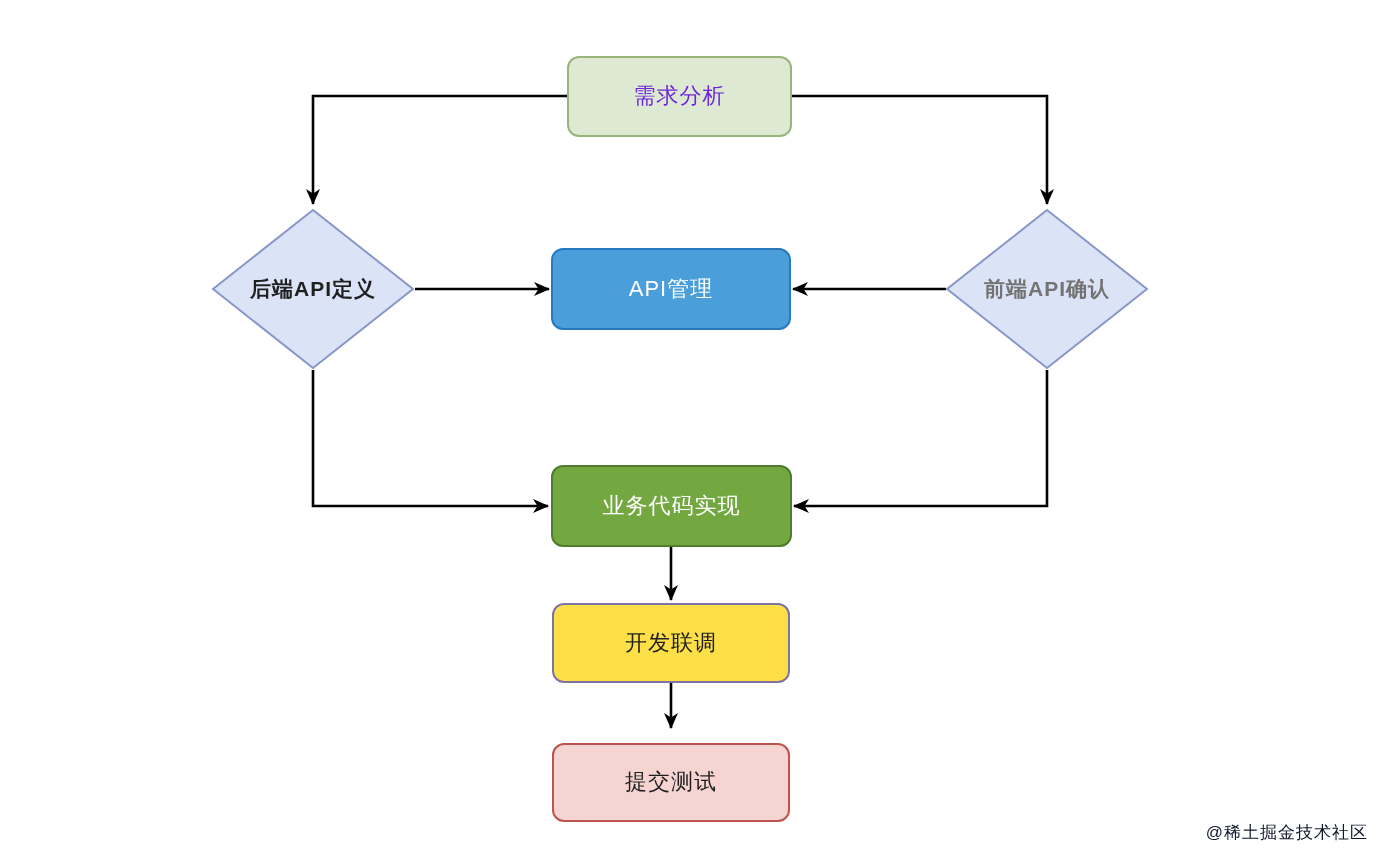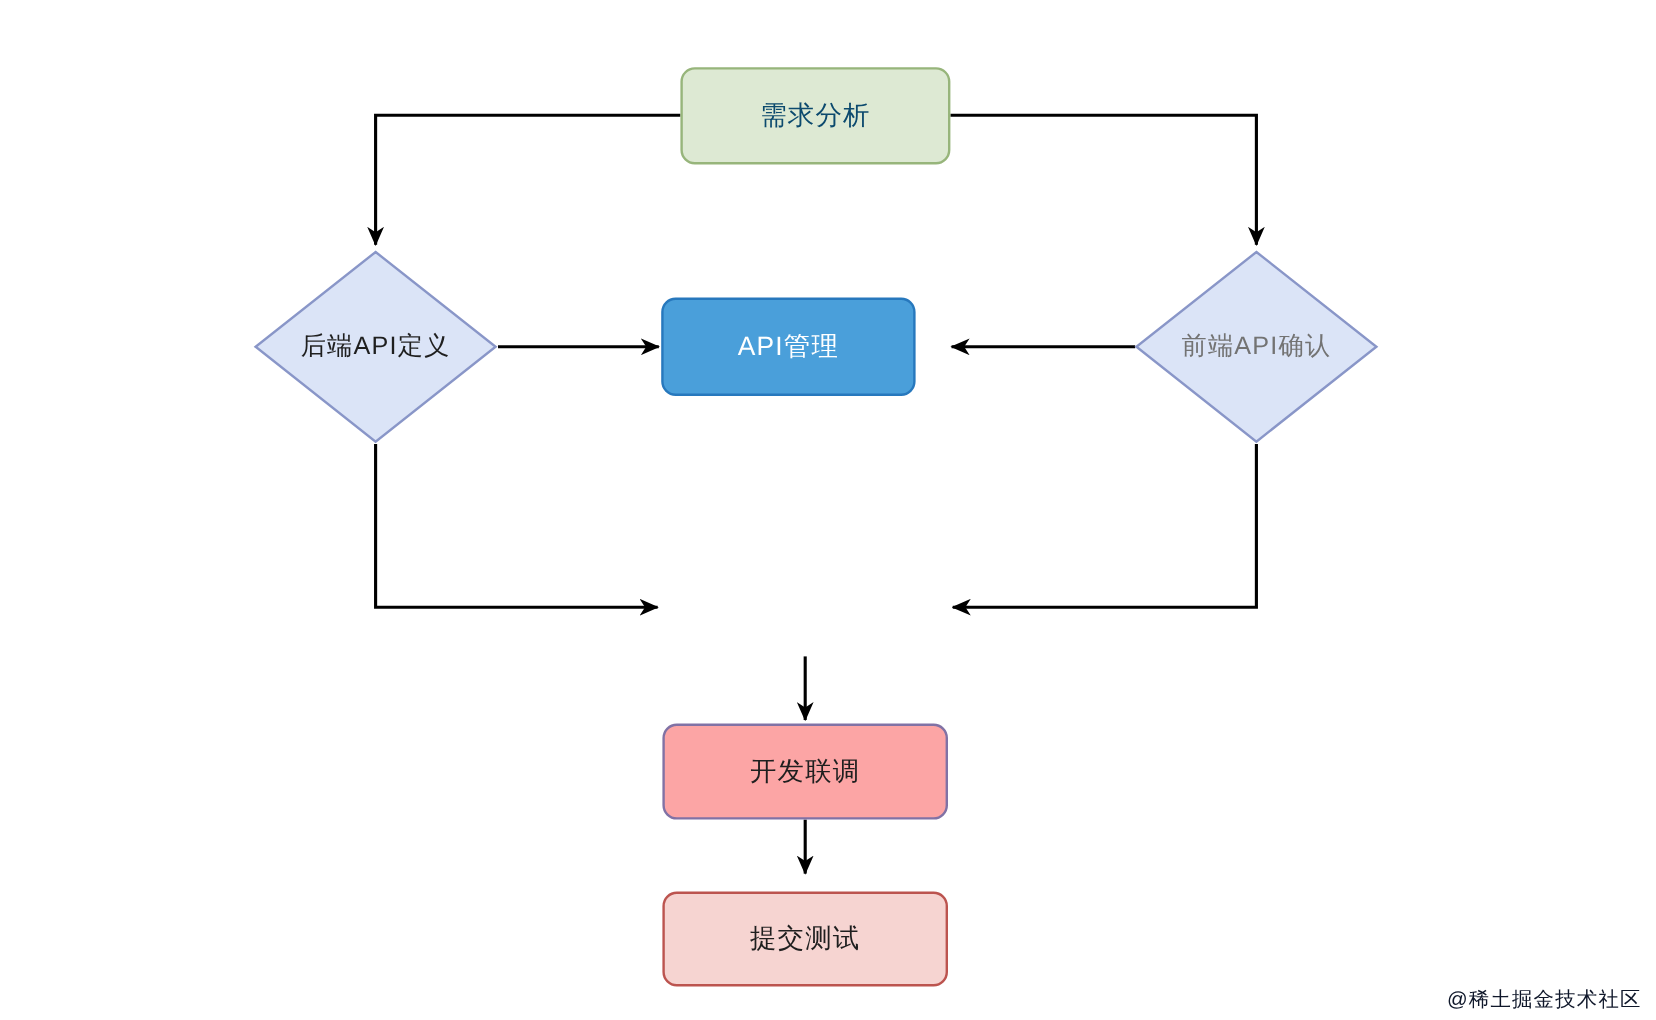--- a/index.html
+++ b/index.html
@@ -43,20 +43,21 @@
   }
   .node.diamond { border: none; }
   .node.diamond svg.diamond-shape {
     position: absolute; left: 0; top: 0;
     width: 100%; height: 100%;
   }
   .node.diamond .label {
     position: relative;
     font-size: 21px;
     z-index: 1;
+    font-weight: bold;
   }
   .watermark {
     position: absolute;
     right: 12px;
     bottom: 6px;
     font-size: 17px;
     color: #0f172a;
     letter-spacing: 1px;
   }
 </style>
@@ -74,44 +75,47 @@
     <path class="edge" d="M 567 96 L 313 96 L 313 204" marker-end="url(#arrow)"></path>
     <path class="edge" d="M 792 96 L 1047 96 L 1047 204" marker-end="url(#arrow)"></path>
     <path class="edge" d="M 415 289 L 549 289" marker-end="url(#arrow)"></path>
     <path class="edge" d="M 946 289 L 793 289" marker-end="url(#arrow)"></path>
     <path class="edge" d="M 313 370 L 313 506 L 548 506" marker-end="url(#arrow)"></path>
     <path class="edge" d="M 1047 370 L 1047 506 L 794 506" marker-end="url(#arrow)"></path>
     <path class="edge" d="M 671 547 L 671 600" marker-end="url(#arrow)"></path>
     <path class="edge" d="M 671 683 L 671 728" marker-end="url(#arrow)"></path>
   </svg>
 
-  <div class="node rect" style="left: 567px; top: 56px; width: 225px; height: 81px; background-color: rgb(221, 233, 211); border-color: rgb(151, 181, 123); color: #0c4a6e;">
+  <div class="node rect" style="left: 567px; top: 56px; width: 225px; height: 81px; background-color: rgb(221, 233, 211); border-color: rgb(151, 181, 123); color: #6d28d9;">
     <span class="label">需求分析</span>
   </div>
 
   <div class="node diamond" style="left: 211px; top: 208px; width: 204px; height: 162px; color: rgb(31, 31, 31);">
     <svg class="diamond-shape" viewBox="0 0 204 162" preserveAspectRatio="none">
       <polygon points="102,2 202,81 102,160 2,81" stroke-width="2" style="fill: rgb(219, 228, 247); stroke: rgb(137, 150, 200);"></polygon>
     </svg>
     <span class="label">后端API定义</span>
   </div>
 
   <div class="node diamond" style="left: 945px; top: 208px; width: 204px; height: 162px; color: #737373;">
     <svg class="diamond-shape" viewBox="0 0 204 162" preserveAspectRatio="none">
       <polygon points="102,2 202,81 102,160 2,81" stroke-width="2" style="fill: rgb(219, 228, 247); stroke: rgb(137, 150, 200);"></polygon>
     </svg>
     <span class="label">前端API确认</span>
   </div>
 
-  <div class="node rect" style="left: 551px; top: 248px; width: 212px; height: 82px; background-color: rgb(74, 159, 218); border-color: rgb(39, 120, 189); color: rgb(255, 255, 255);">
+  <div class="node rect" style="left: 551px; top: 248px; width: 240px; height: 82px; background-color: rgb(74, 159, 218); border-color: rgb(39, 120, 189); color: rgb(255, 255, 255);">
     <span class="label">API管理</span>
   </div>
 
+  <div class="node rect" style="left: 551px; top: 465px; width: 241px; height: 82px; background-color: rgb(115, 168, 65); border-color: rgb(79, 125, 43); color: rgb(255, 255, 255);">
+    <span class="label">业务代码实现</span>
+  </div>
 
-  <div class="node rect" style="left: 552px; top: 603px; width: 238px; height: 80px; background-color: #fca5a5; border-color: rgb(129, 114, 165); color: rgb(31, 31, 31);">
+  <div class="node rect" style="left: 552px; top: 603px; width: 238px; height: 80px; background-color: #fde047; border-color: rgb(129, 114, 165); color: rgb(31, 31, 31);">
     <span class="label">开发联调</span>
   </div>
 
   <div class="node rect" style="left: 552px; top: 731px; width: 238px; height: 79px; background-color: rgb(246, 212, 209); border-color: rgb(188, 84, 79); color: rgb(31, 31, 31); margin-top: 12px;">
     <span class="label">提交测试</span>
   </div>
 
   <div class="watermark">@稀土掘金技术社区</div>
 </div>
 

